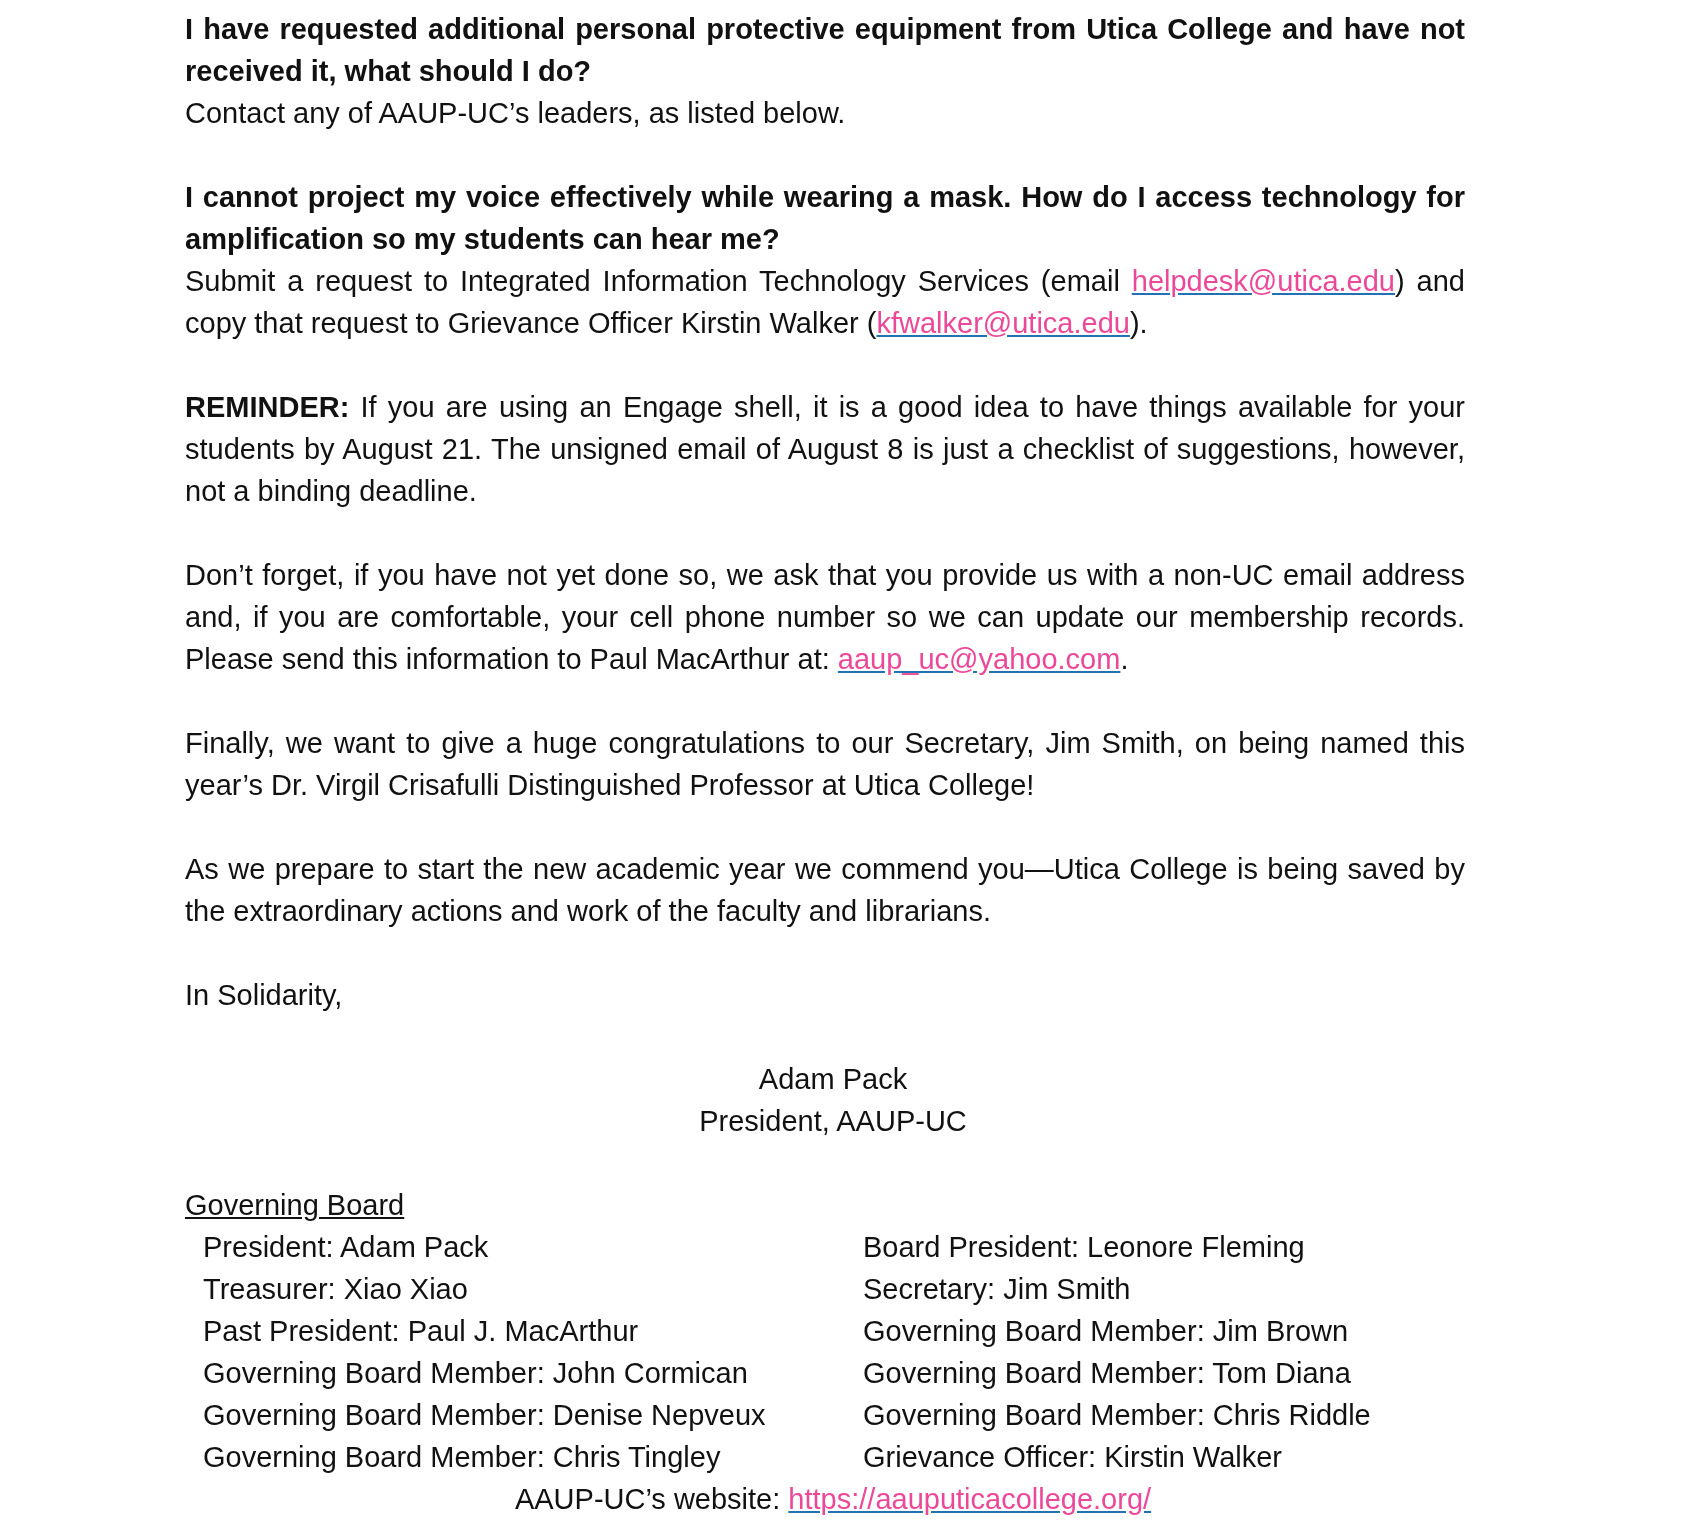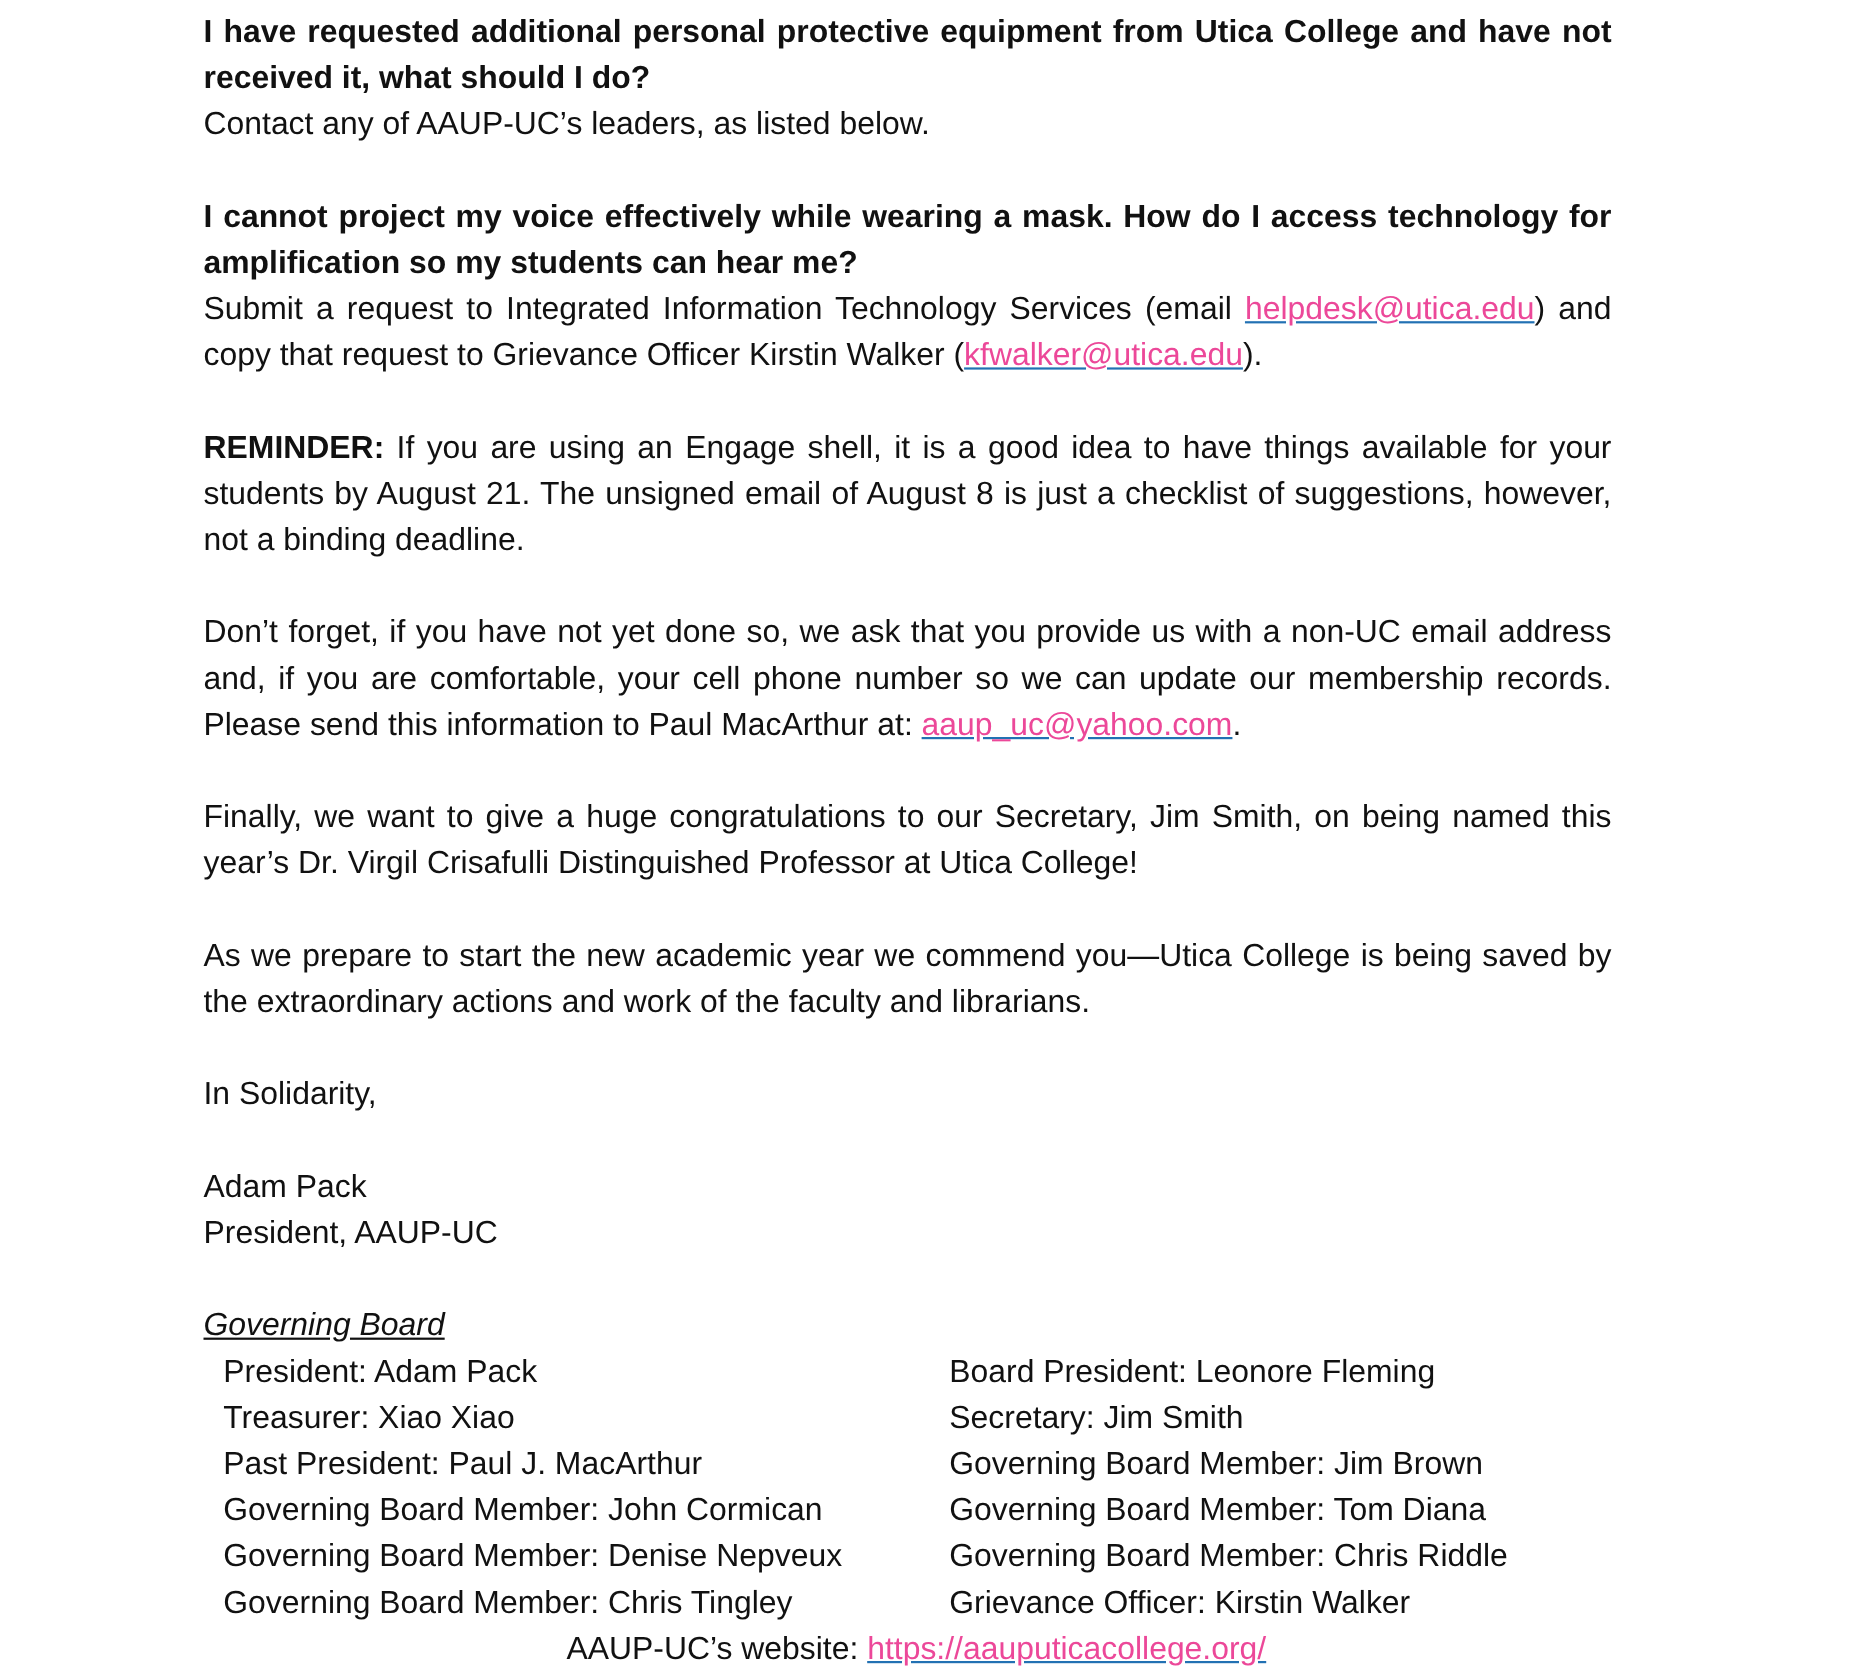--- a/index.html
+++ b/index.html
@@ -19,26 +19,25 @@
     line-height:42px;
   }
   p.para { margin:0 16px 42px 0; text-align:justify; }
   .bold { font-weight:700; }
   a.link {
     color:#ec4899;
     text-decoration:underline;
     text-decoration-color:#2271b3;
     cursor:pointer;
   }
-  .sig-block { margin:0 0 42px 0; }
+  .sig-block { margin:0 0 42px 0;text-align:center; }
   .board-heading {
     margin:0;
     text-decoration:underline;
     text-align:left;
-    font-style:italic;
   }
   .board-row { display:flex; }
   .board-cell-left {
     width:678px;
     padding-left:18px;
     box-sizing:border-box;
     white-space:nowrap;
   }
   .board-cell-right { flex:1; white-space:nowrap; }
   .footer-line { margin:0; text-align:center; }

